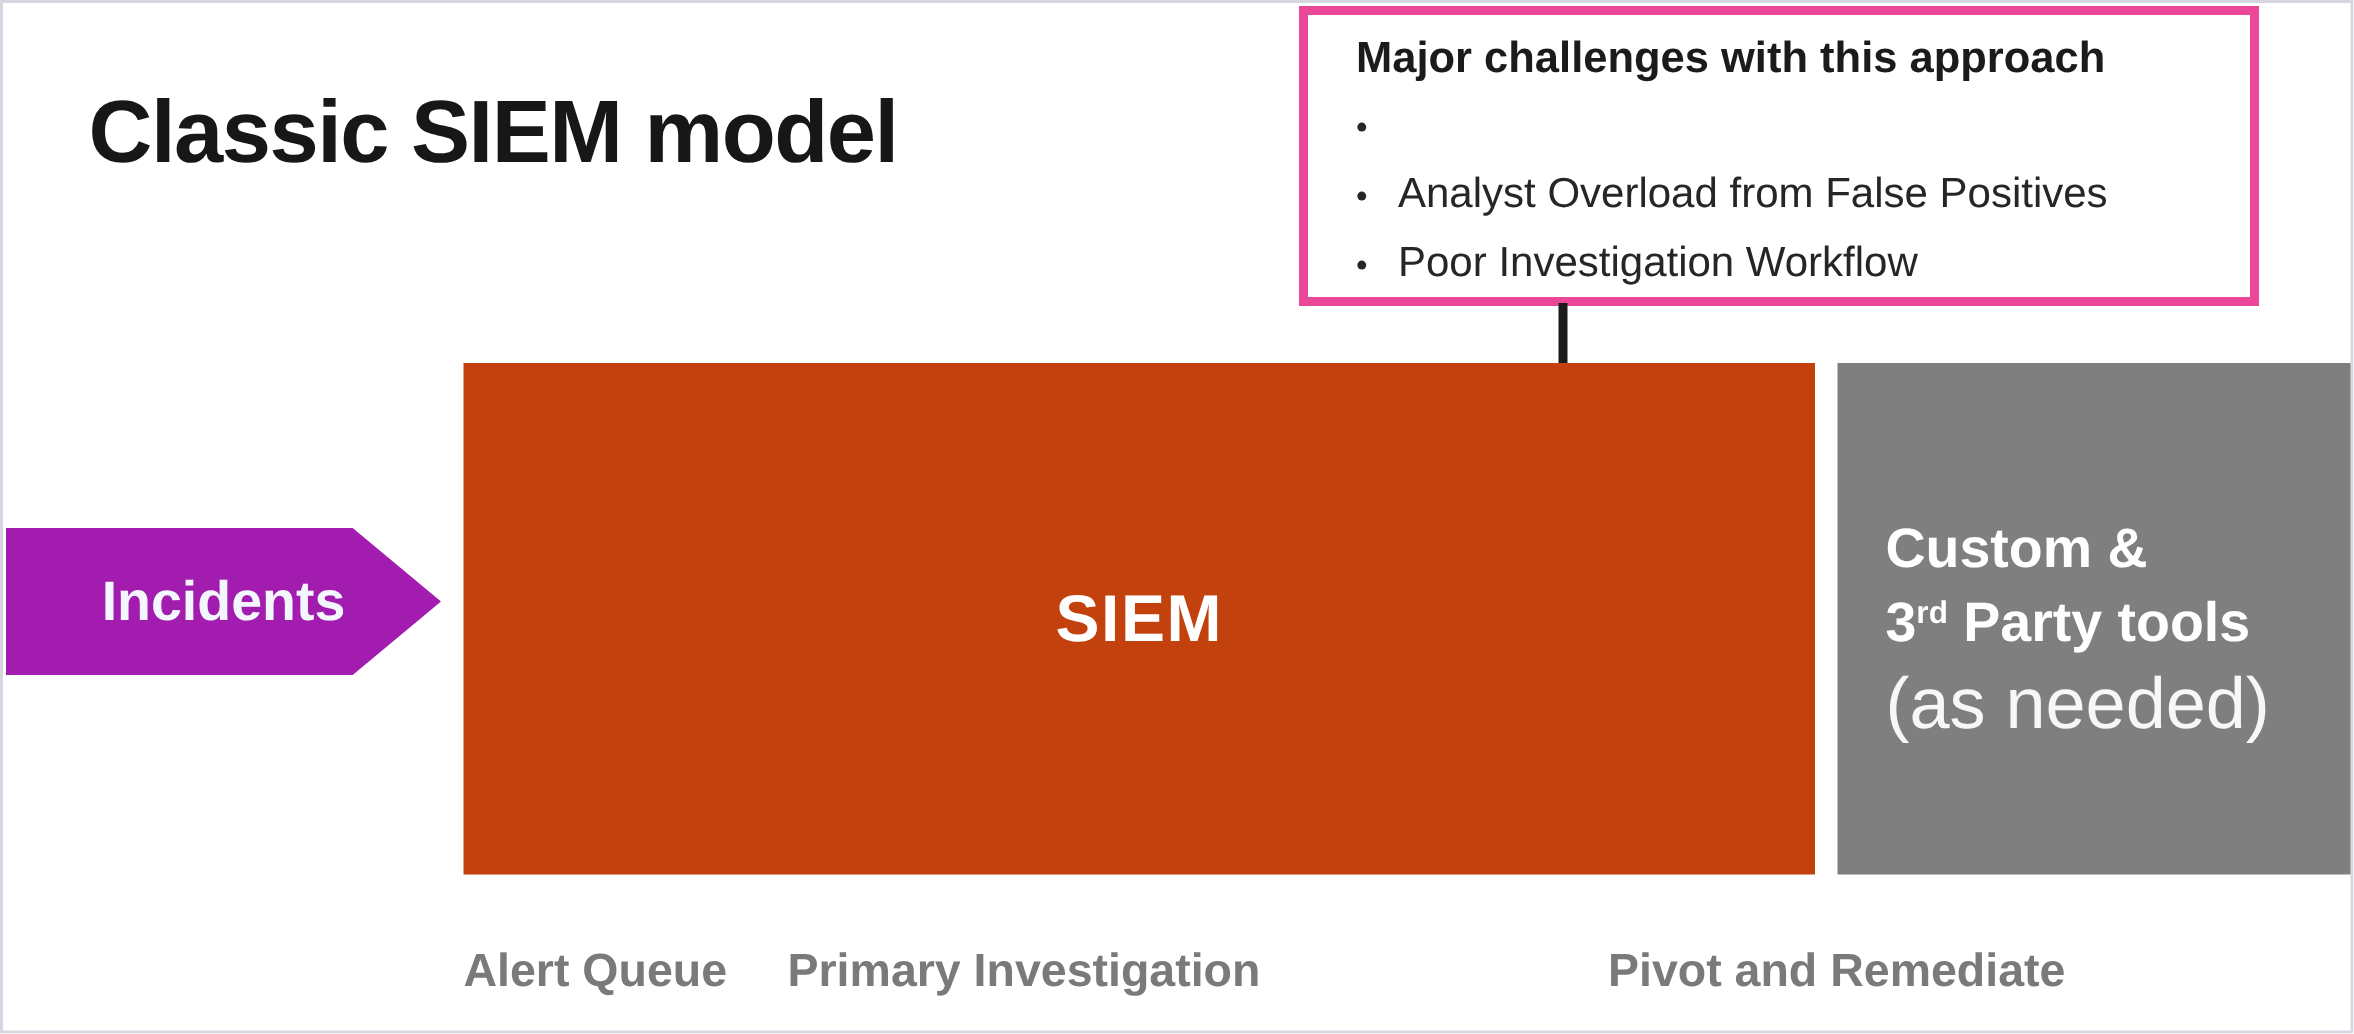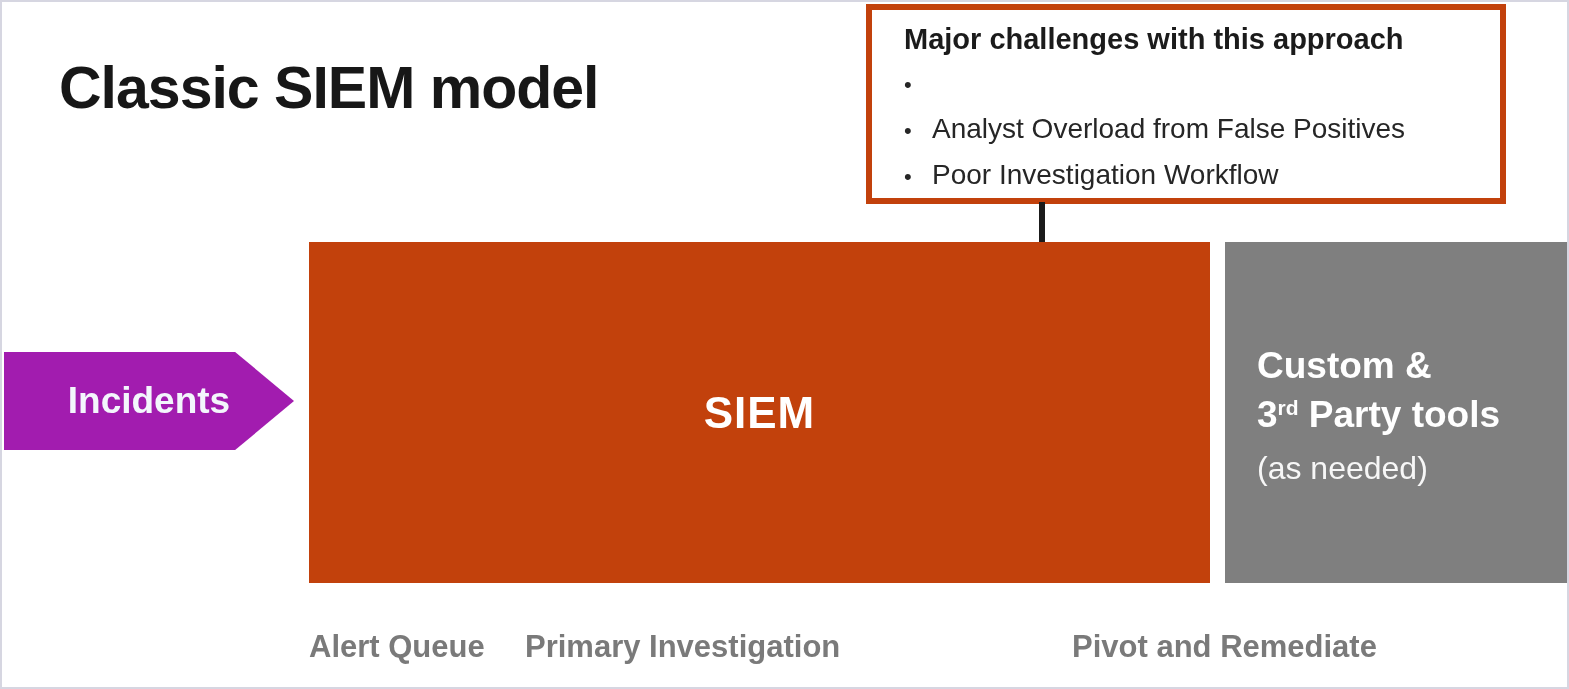--- a/index.html
+++ b/index.html
@@ -29,21 +29,21 @@
   }
   
   .callout {
     position: absolute;
     left: 864px;
     top: 2px;
     width: 640px;
     height: 200px;
     box-sizing: border-box;
     background: #ffffff;
-    border: 6px solid #c2410c;
+    border: 6px solid #ec4899;
     padding: 11px 10px 0 32px;
   }
   .callout-heading {
     font-size: 29px;
     font-weight: 700;
     color: #1b1b1b;
     line-height: 36px;
     margin: 0 0 6px 0;
     white-space: nowrap;
   }
@@ -138,21 +138,21 @@
     line-height: 49px;
     white-space: nowrap;
   }
   .tools-sup {
     font-size: 21px;
     vertical-align: baseline;
     position: relative;
     top: -0.55em;
   }
   .tools-line-normal {
-    font-size: 32px;
+    font-size: 48px;
     font-weight: 400;
     line-height: 49px;
     color: #f7f7f7;
     white-space: nowrap;
   }
   
   .zone-label {
     position: absolute;
     top: 627px;
     font-size: 31px;

